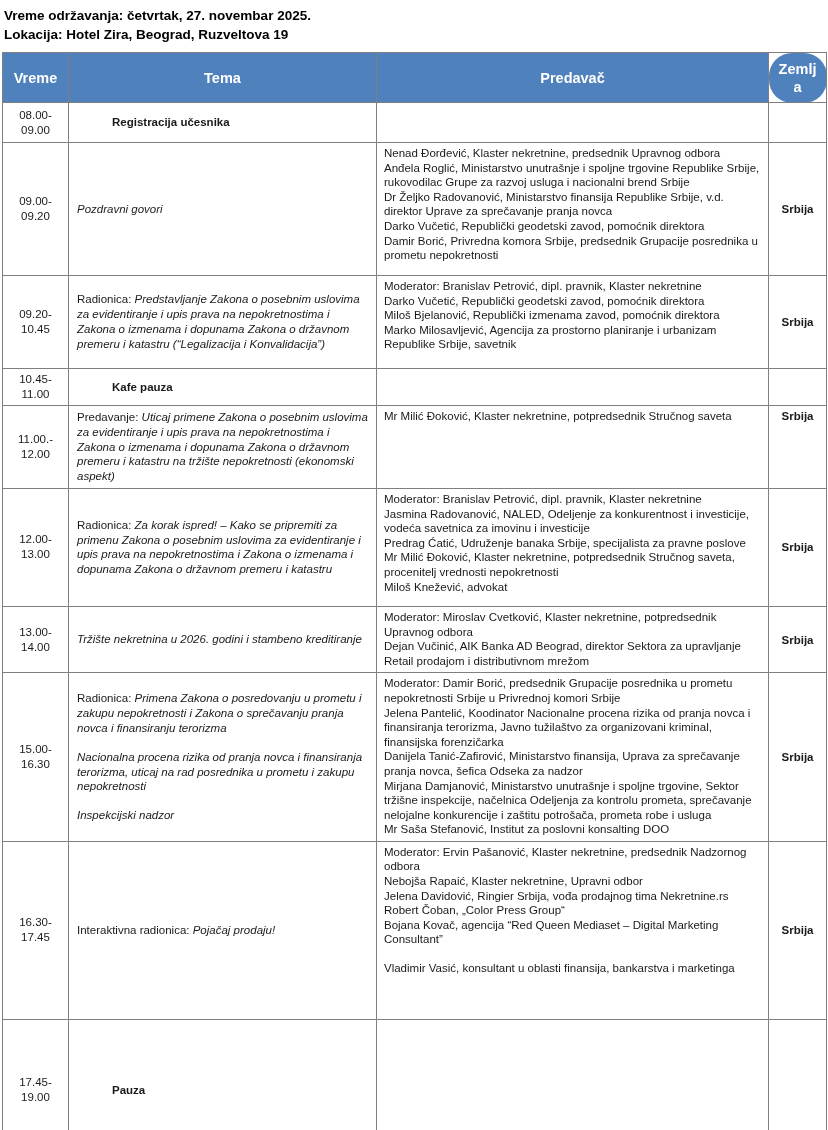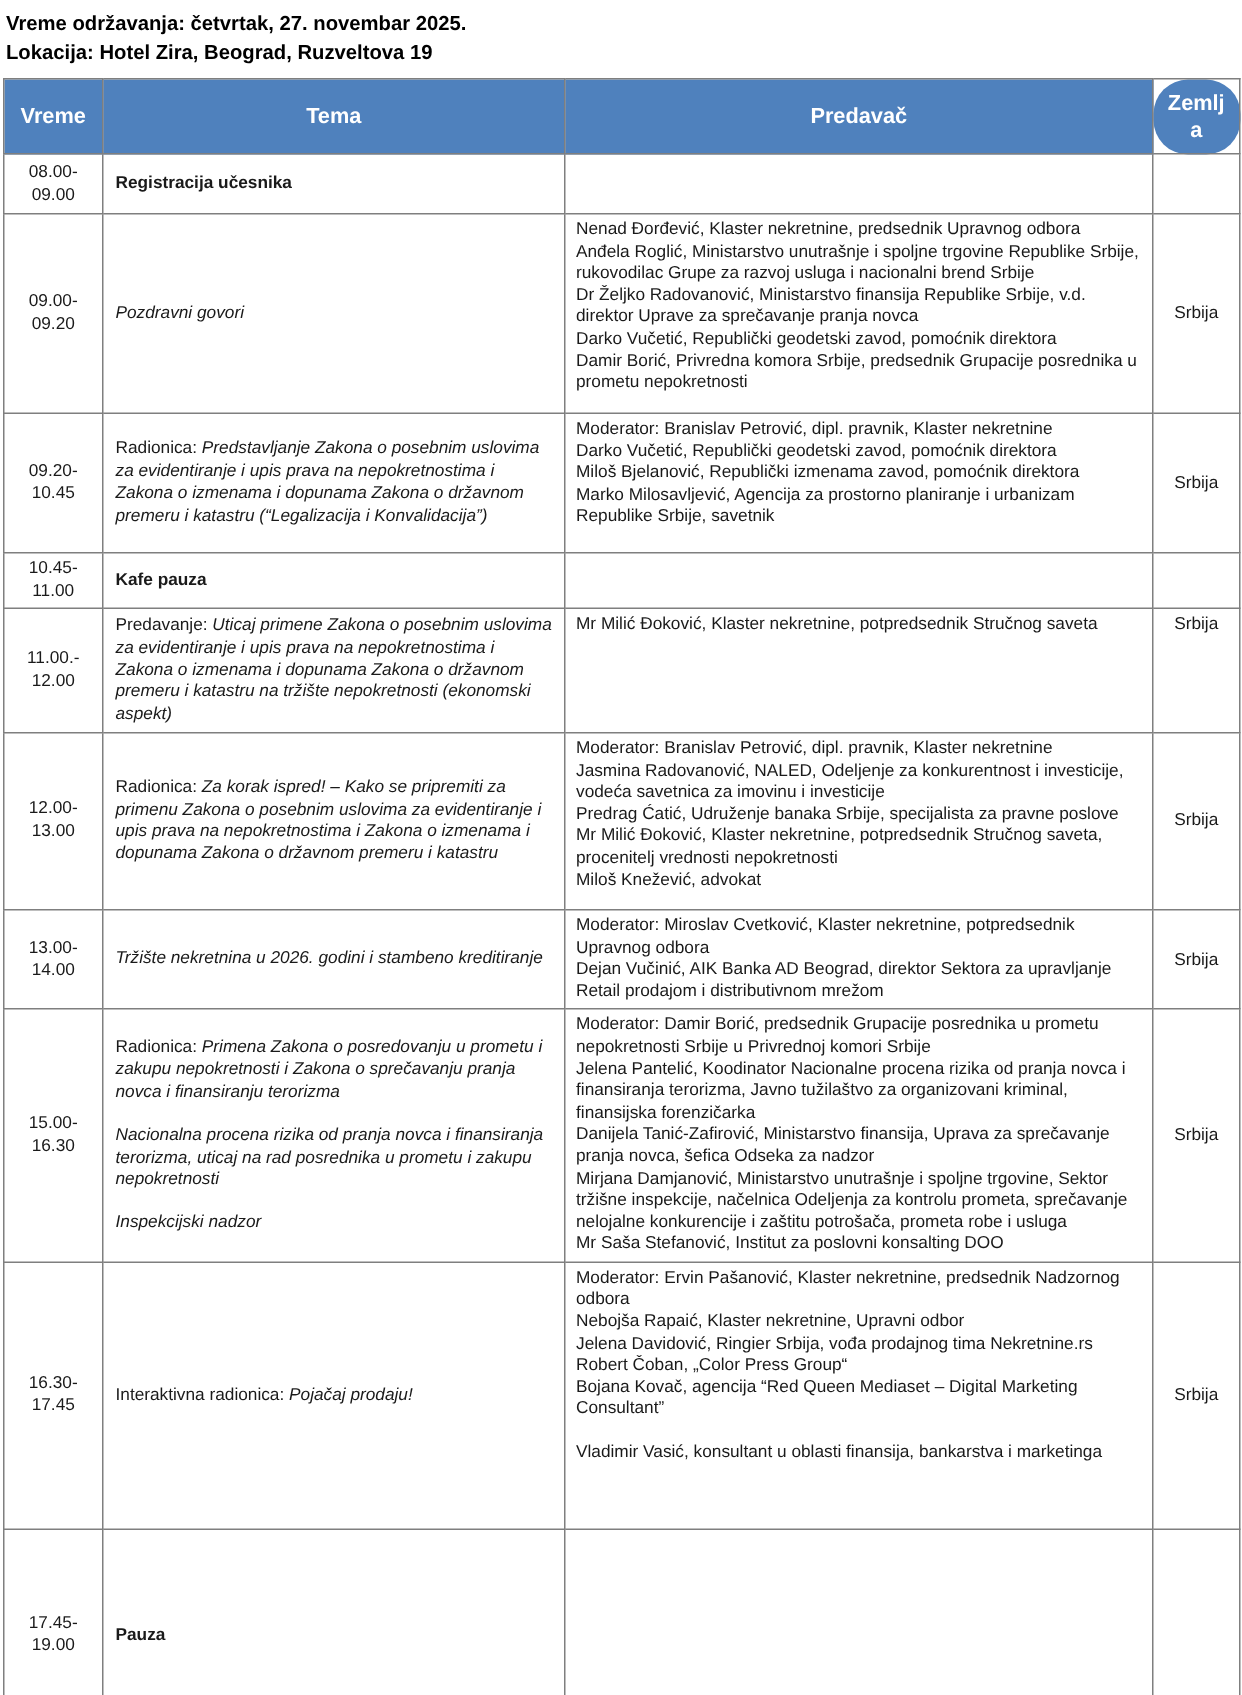--- a/index.html
+++ b/index.html
@@ -41,25 +41,25 @@
     padding:4px 8px;
   }
   .c-tema.top{vertical-align:top;padding-top:4px;}
   .c-pred{
     vertical-align:top;text-align:left;
     font-size:11.5px;line-height:14.6px;
     padding:3px 7px 4px 7px;
   }
   .c-zemlja{
     text-align:center;vertical-align:middle;
-    font-size:11.5px;padding:12px;
+    font-size:11.5px;padding:12px;font-weight:bold;
   }
   .lbl{font-weight:normal;font-style:normal;}
   .it{font-style:italic;}
-  .b{font-weight:bold;}
+  .b{font-weight:bold;margin-left:35px;}
   .sp{height:14px;}
   
   tbody tr:nth-child(1) td{height:40px}
   tbody tr:nth-child(2) td{height:133px}
   tbody tr:nth-child(3) td{height:93px}
   tbody tr:nth-child(4) td{height:37px}
   tbody tr:nth-child(5) td{height:68px}
   tbody tr:nth-child(6) td{height:118px}
   tbody tr:nth-child(7) td{height:62px}
   tbody tr:nth-child(8) td{height:40px}

